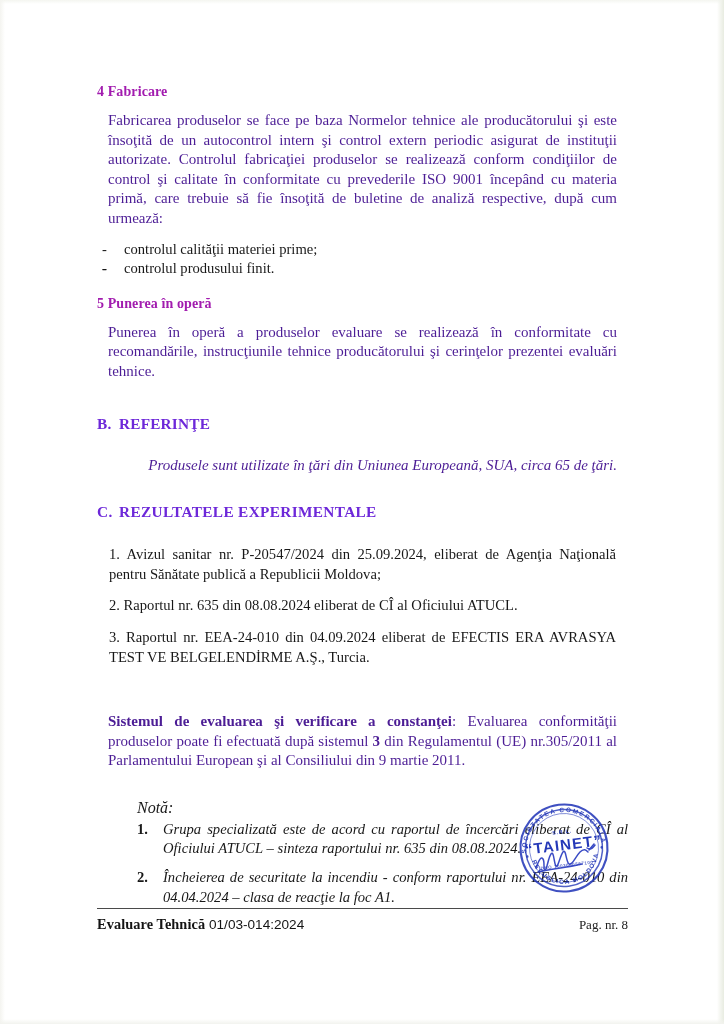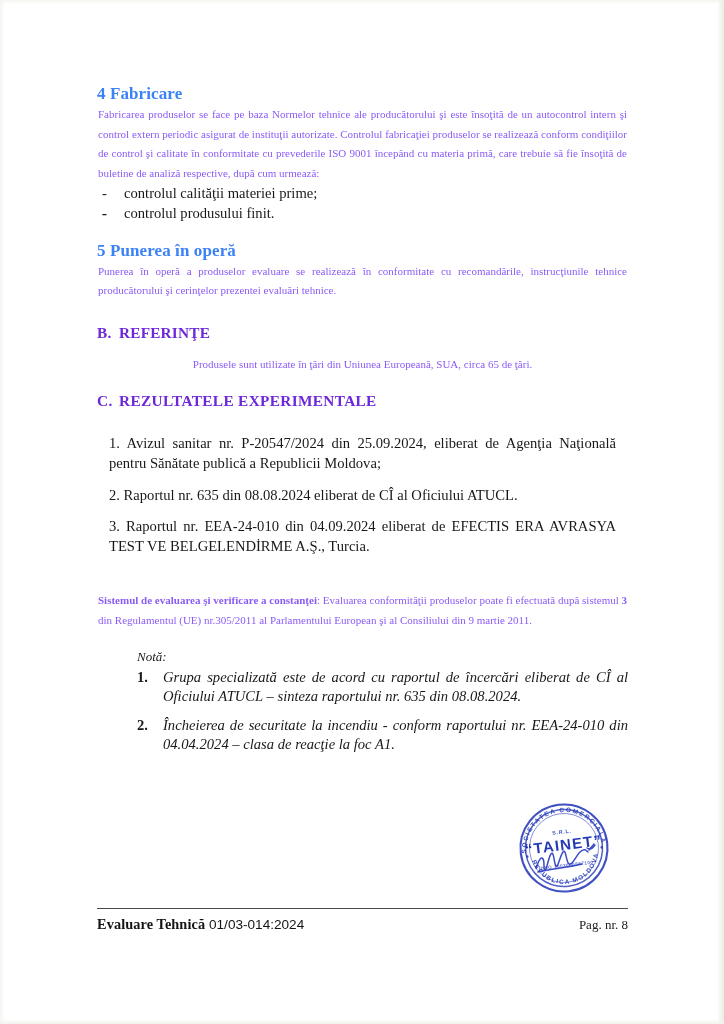--- a/index.html
+++ b/index.html
@@ -57,34 +57,34 @@
   }
 
   .content {
     position: absolute;
     left: 97px;
     top: 84px;
     width: 531px;
   }
 
   h3.sec-head {
-    font-size: 17px;
+    font-size: 14px;
     font-weight: bold;
     margin: 0 0 1px 0;
     letter-spacing: 0.1px;
-    color: #3b82f6;
+    color: #a21caf;
   }
   .para {
-    font-size: 11px;
+    font-size: 15px;
     line-height: 19.6px;
     text-align: justify;
-    margin: 1px;
-    color: #8b5cf6;
-  }
-  .para.nojust { text-align: center; }
+    margin: 11px;
+    color: #4c1d95;
+  }
+  .para.nojust { text-align: right; font-style: italic; }
 
   ul.dash-list {
     list-style: none;
     margin: 1px 0 0 0;
     padding: 0;
   }
   ul.dash-list li {
     font-size: 14.6px;
     line-height: 19.6px;
     color: #181818;
@@ -121,21 +121,21 @@
     line-height: 19.6px;
     color: #181818;
     text-align: justify;
     margin: 12px;
   }
 
   .bold-lead { font-weight: bold; }
 
   .nota-label {
     font-style: italic;
-    font-size: 13px;
+    font-size: 16px;
     margin: 0 0 3px 40px;
     color: #181818;
   }
 
   ol.nota-list {
     list-style: none;
     margin: 0;
     padding: 0;
   }
   ol.nota-list li {

